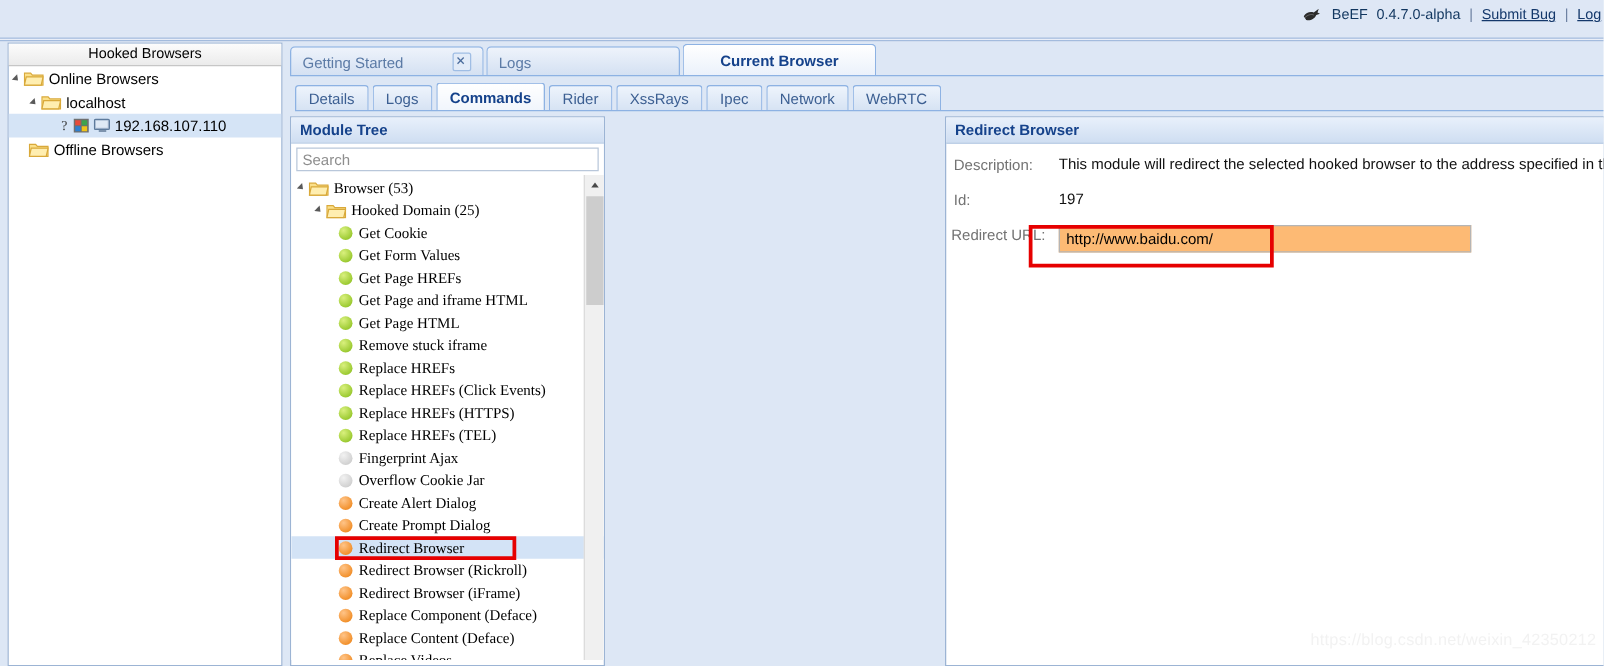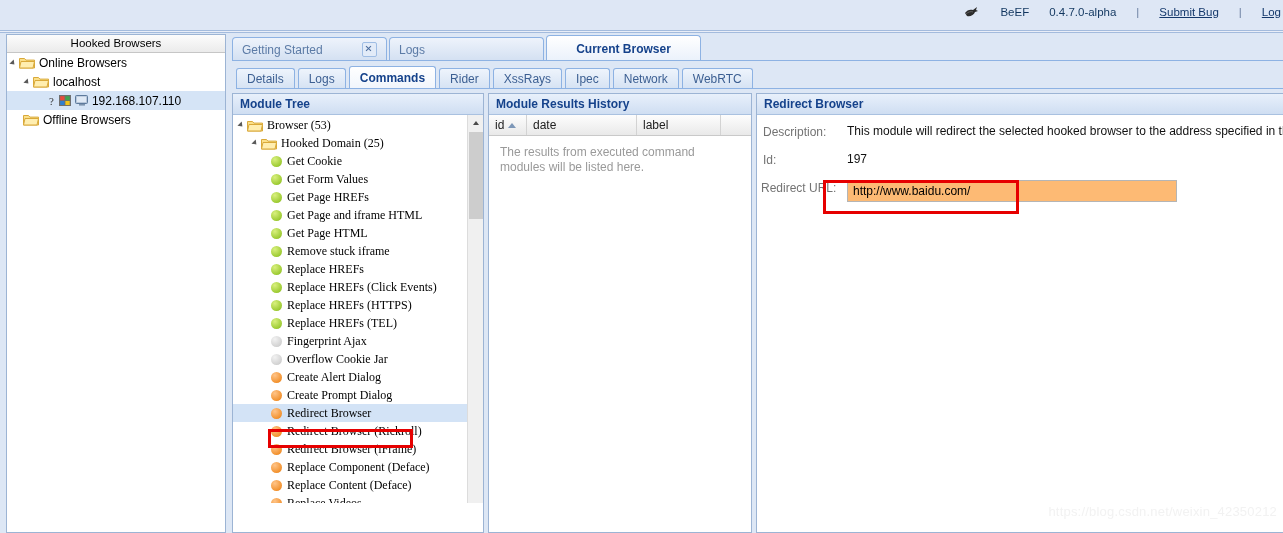--- a/index.html
+++ b/index.html
@@ -27,21 +27,21 @@
     left: 0; top: 0;
     width: 1283px;
     height: 30px;
     background: #dee7f5;
   }
   .topbar-inner {
     position: absolute;
     right: 0; top: 4px;
     display: flex;
     align-items: center;
-    gap: 20px;
+    gap: 7px;
     padding-right: 2px;
     font-size: 11.5px;
     color: #12355f;
     white-space: nowrap;
   }
   .beef-logo {
     width: 17px; height: 15px;
     position: relative;
     display: inline-block;
   }
@@ -550,20 +550,23 @@
           <span>Network</span>
         </div>
       <div class="itab">
           <span>WebRTC</span>
         </div>
     </div>
     <div class="inner-underline"></div>
 
     <div class="panel" id="p-tree">
       <div class="panel-title">Module Tree</div>
+      <div class="search-wrap">
+        <input class="search-box" type="text" placeholder="Search" style="">
+      </div>
       <div class="tree-scroll">
         <div class="tree-list">
 
           <div class="m-row lvl0">
             <span class="arrow-d"></span>
             <span class="folder">
               <svg width="16" height="13" viewBox="0 0 16 13">
                 <path d="M0.5 2.5 h5 l1.4 1.6 H15.5 V12 H0.5 Z" fill="#fbe08a" stroke="#d9a93a"></path>
                 <path d="M2 5.5 H15.5 L14 12 H0.5 Z" fill="#ffeeb0" stroke="#d9a93a"></path>
               </svg>
@@ -664,37 +667,20 @@
           </div>
         </div>
 
         <div class="vscroll">
           <div class="sbtn"></div>
           <div class="thumb"></div>
         </div>
       </div>
     </div>
 
-    <div class="panel" id="p-hist">
-      <div class="panel-title">Module Results History</div>
-      <div class="grid-head">
-        <div class="gcol c1">
-          <span>id</span>
-          <span class="sort-asc"></span>
-        </div>
-        <div class="gcol c2">
-          <span>date</span>
-        </div>
-        <div class="gcol c3">
-          <span>label</span>
-        </div>
-        <div class="gcol c4"></div>
-      </div>
-      <div class="hist-empty">The results from executed command modules will be listed here.</div>
-    </div>
 
     <div class="panel" id="p-detail">
       <div class="panel-title">Redirect Browser</div>
       <div class="detail-body">
 
         <div class="drow">
           <div class="dlabel">Description:</div>
           <div class="dval">This module will redirect the selected hooked browser to the address specified in the 'Redirec</div>
         </div>
 

